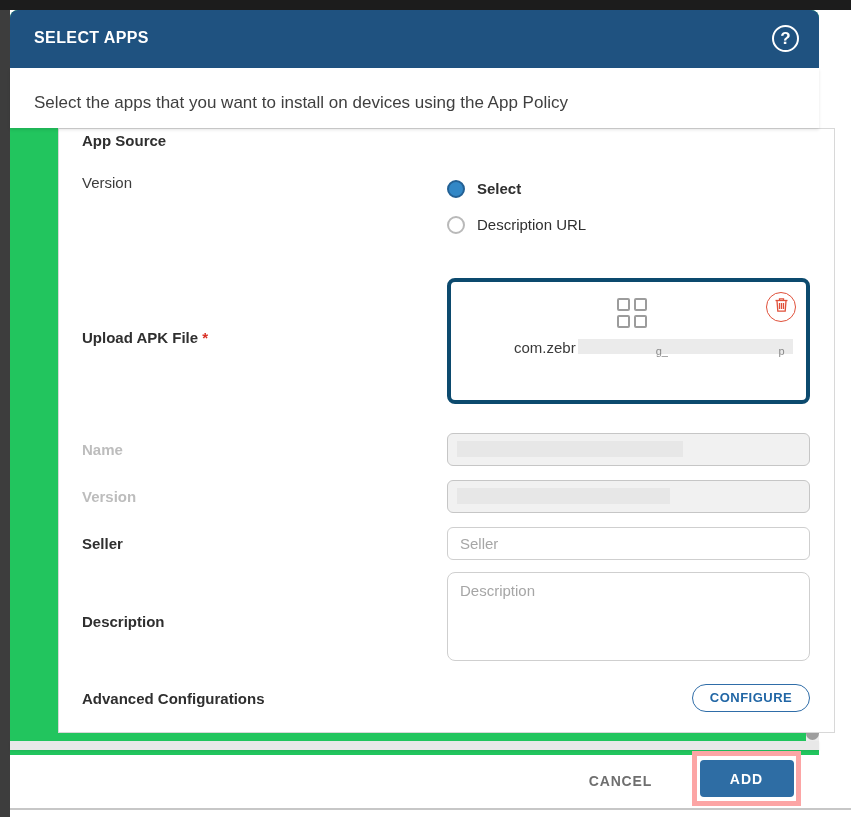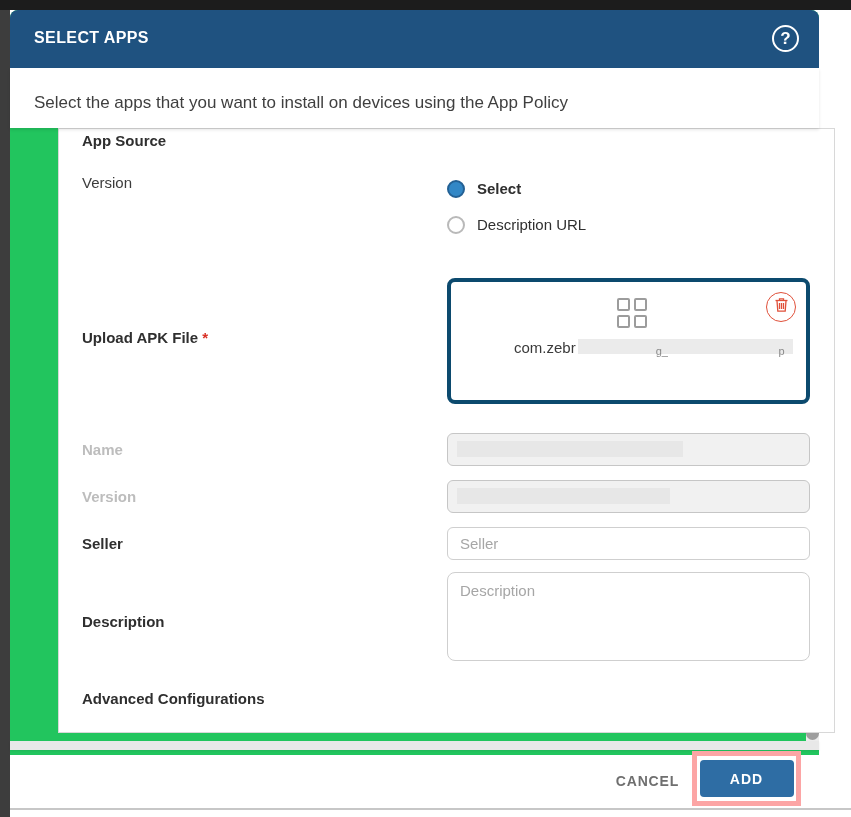--- a/index.html
+++ b/index.html
@@ -77,21 +77,21 @@
 
   
   .scrollbar { position:absolute; right:0; top:118px; width:13px; height:617px; background:#ededed; }
   .scrollbar-thumb { position:absolute; left:0; top:2px; width:13px; height:610px; background:#9e9e9e;
                      border-radius:7px; cursor:grab; }
 
   
   .footer-band { position:absolute; left:0; top:731px; width:100%; height:9px; background:#e8e8e8;
                  box-shadow:0 1px 2px rgba(0,0,0,.08); }
   .footer { position:absolute; left:0; top:745px; width:100%; height:53px; background:#fff; }
-  .cancel-btn { position:absolute; right:140px; top:18px; font-size:14px; font-weight:700; color:#6f6f6f;
+  .cancel-btn { position:absolute; right:167px; top:18px; font-size:14px; font-weight:700; color:#6f6f6f;
                 letter-spacing:.8px; cursor:pointer; }
   .highlight-box { position:absolute; right:18px; top:-4px; width:109px; height:55px;
                    border:5px solid #fca5a5; display:flex; align-items:center; justify-content:center; }
   .add-btn { width:94px; height:37px; background:#2E6DA4; border:none; border-radius:4px; color:#fff;
              font-weight:700; font-size:14px; letter-spacing:1px; cursor:pointer;
              font-family:"Liberation Sans", sans-serif; }
 </style>
 </head>
 <body>
 
@@ -163,20 +163,21 @@
       <input class="txt-input" style="top: 351px;" disabled="">
       <div class="redact-overlay" style="left:398px; top:359px; width:213px;"></div>
 
       <div class="lbl" style="top:406px;">Seller</div>
       <input class="txt-input" style="top: 398px;" placeholder="Seller">
 
       <div class="lbl" style="top:484px;">Description</div>
       <textarea class="desc-area" placeholder="Description" style=""></textarea>
 
       <div class="lbl" style="top:561px;">Advanced Configurations</div>
+      <div class="configure-btn">CONFIGURE</div>
     </div>
 
     <div class="scrollbar">
       <div class="scrollbar-thumb"></div>
     </div>
 
     <div class="footer-band"></div>
 
     <div class="footer">
       <div class="cancel-btn">CANCEL</div>

